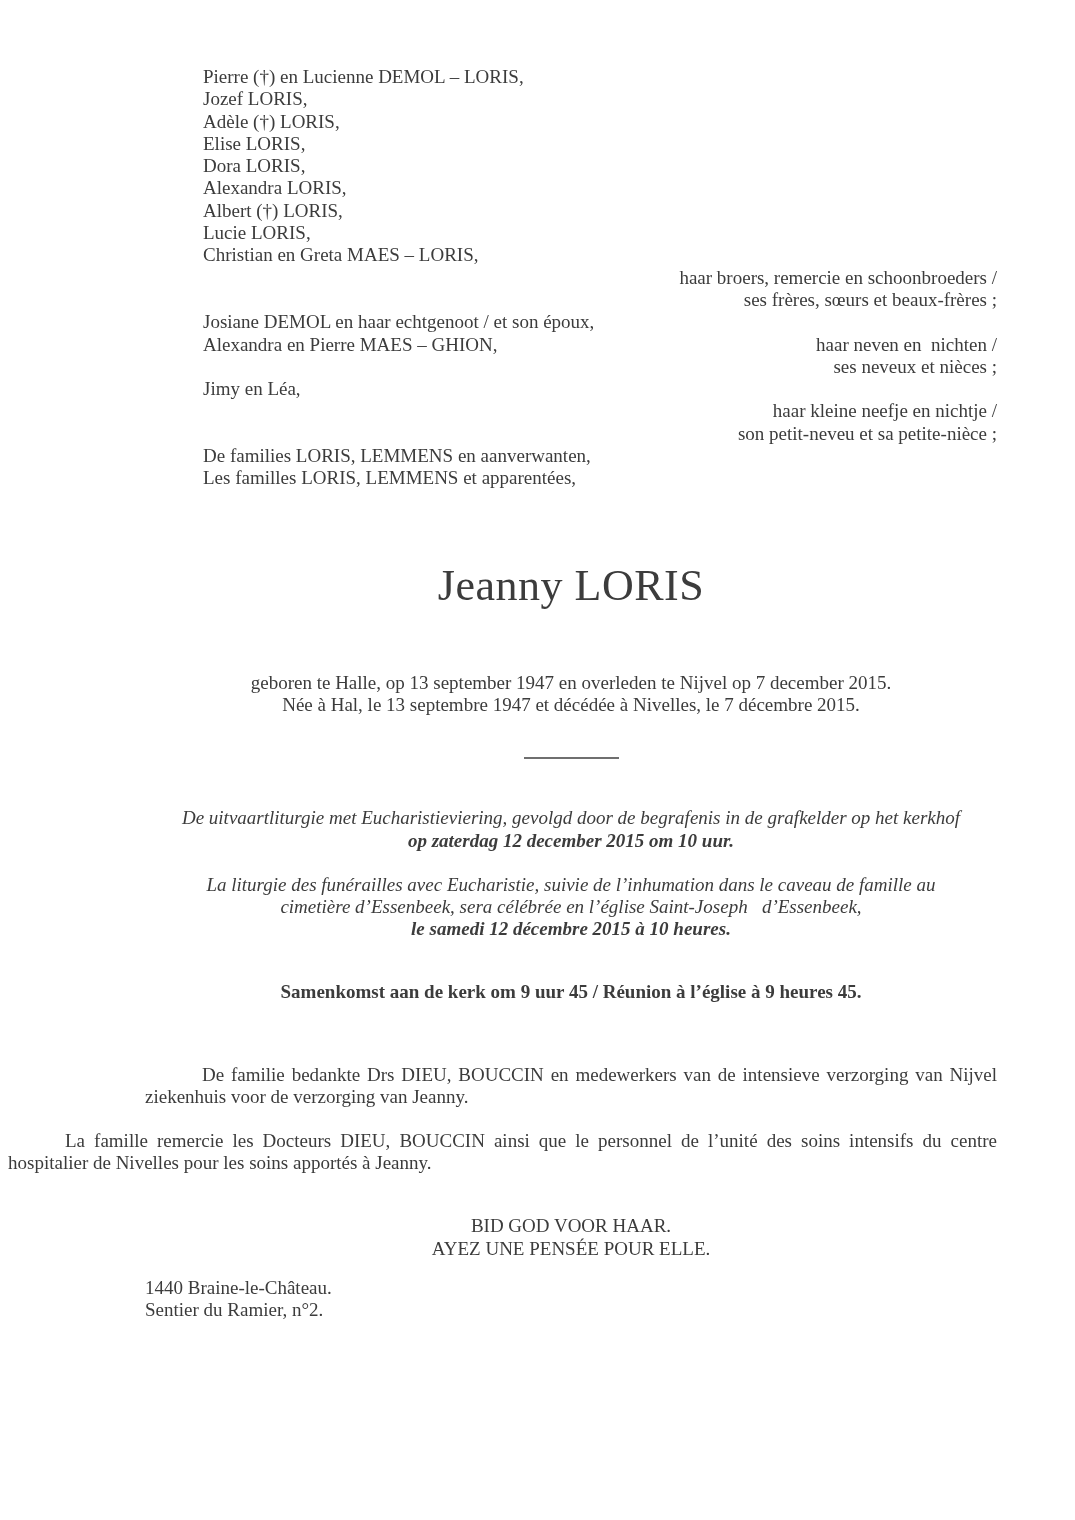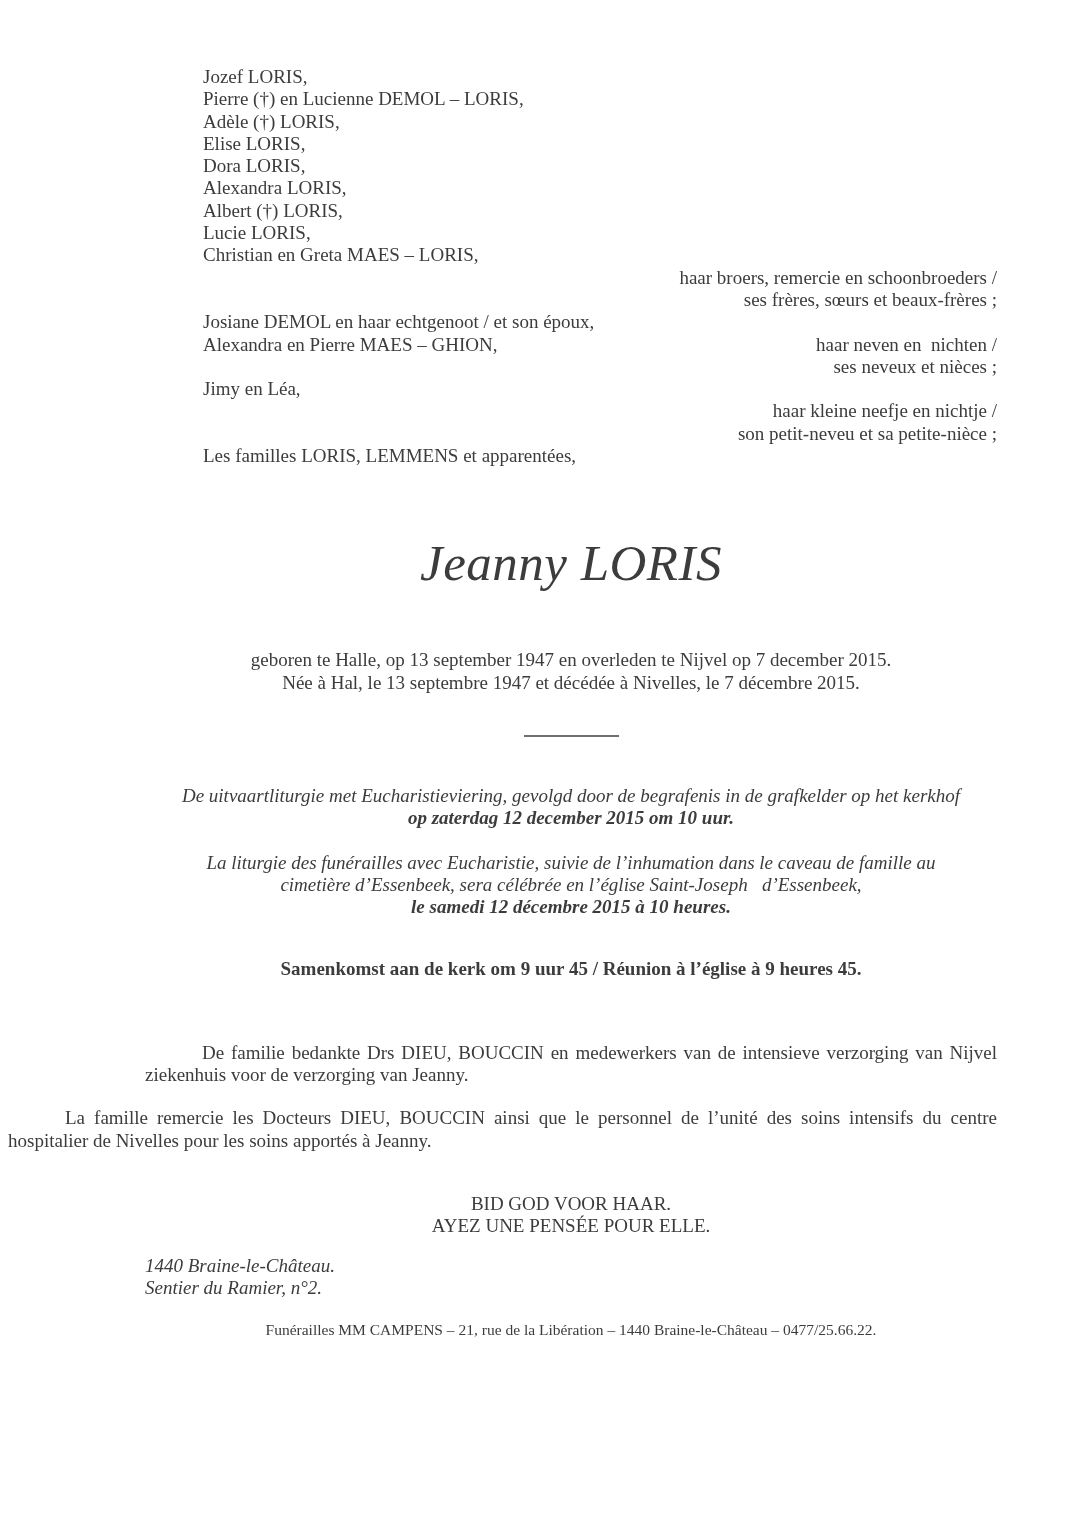--- a/index.html
+++ b/index.html
@@ -19,56 +19,56 @@
   .family { margin: 0 78px 0 203px; }
   .frow { display:flex; justify-content:space-between; }
   .frow span { display:block; white-space:pre; }
   .frow .right { text-align:right; }
 
   .center-zone { margin-left:145px; margin-right:78px; text-align:center; }
   .cline { white-space:pre; }
 
   .announce { margin-top:33px; }
   .name-block { margin-top:71px; }
-  .deceased-name { font-size:51px; line-height:50px; letter-spacing:0.5px; white-space:pre;font-style:italic; }
+  .deceased-name { font-size:44px; line-height:50px; letter-spacing:0.5px; white-space:pre; }
   .dates { margin-top:61px; }
 
   .divider-wrap { margin-top:26px; height:22px; }
   .divider-rule { display:inline-block; width:95px; height:12px; border-bottom:2px solid #6f6f6f; }
 
   .service { font-style: italic; }
   .service-nl { margin-top:43px; }
   .service-fr { margin-top:22px; }
   .service .emph { font-weight:bold; }
 
   .meeting { margin-top:40px; font-weight:bold; }
 
   .thanks { margin:61px 78px 0 145px; text-align:justify; text-indent:57px; }
   .thanks-fr { margin-top:21px;margin-left:8px; }
 
   .prayer { margin-top:41px; }
 
-  .footer-row { display:flex; margin:17px 78px 16px 145px;font-style:italic; }
+  .footer-row { display:flex; margin:17px 78px 16px 145px; }
   .footer-row span { display:block; white-space:pre; }
   .footer-right { text-align:right; }
 
   .footer-bottom { margin:21px 78px 0 145px; text-align:center; font-size:15.5px; line-height:19px; }
 </style>
 </head>
 <body>
 
 <div class="page">
 
   <div class="family">
     <div class="frow">
-        <span>Jozef LORIS,</span>
+        <span>Pierre (†) en Lucienne DEMOL – LORIS,</span>
         <span class="right"></span>
       </div>
     <div class="frow">
-        <span>Pierre (†) en Lucienne DEMOL – LORIS,</span>
+        <span>Jozef LORIS,</span>
         <span class="right"></span>
       </div>
     <div class="frow">
         <span>Adèle (†) LORIS,</span>
         <span class="right"></span>
       </div>
     <div class="frow">
         <span>Elise LORIS,</span>
         <span class="right"></span>
       </div>
@@ -118,20 +118,24 @@
       </div>
     <div class="frow">
         <span></span>
         <span class="right">haar kleine neefje en nichtje /</span>
       </div>
     <div class="frow">
         <span></span>
         <span class="right">son petit-neveu et sa petite-nièce ;</span>
       </div>
     <div class="frow">
+        <span>De families LORIS, LEMMENS en aanverwanten,</span>
+        <span class="right"></span>
+      </div>
+    <div class="frow">
         <span>Les familles LORIS, LEMMENS et apparentées,</span>
         <span class="right"></span>
       </div>
   </div>
 
 
   <div class="center-zone name-block">
     <div class="deceased-name">Jeanny LORIS</div>
   </div>
 
@@ -167,15 +171,14 @@
     <div class="cline">AYEZ UNE PENSÉE POUR ELLE.</div>
   </div>
 
   <div class="footer-row">
     <div>
       <span>1440 Braine-le-Château.</span>
       <span>Sentier du Ramier, n°2.</span>
     </div>
   </div>
 
-  <div class="footer-bottom">Funérailles MM CAMPENS – 21, rue de la Libération – 1440 Braine-le-Château – 0477/25.66.22.</div>
 
 </div>
 
 </body></html>

